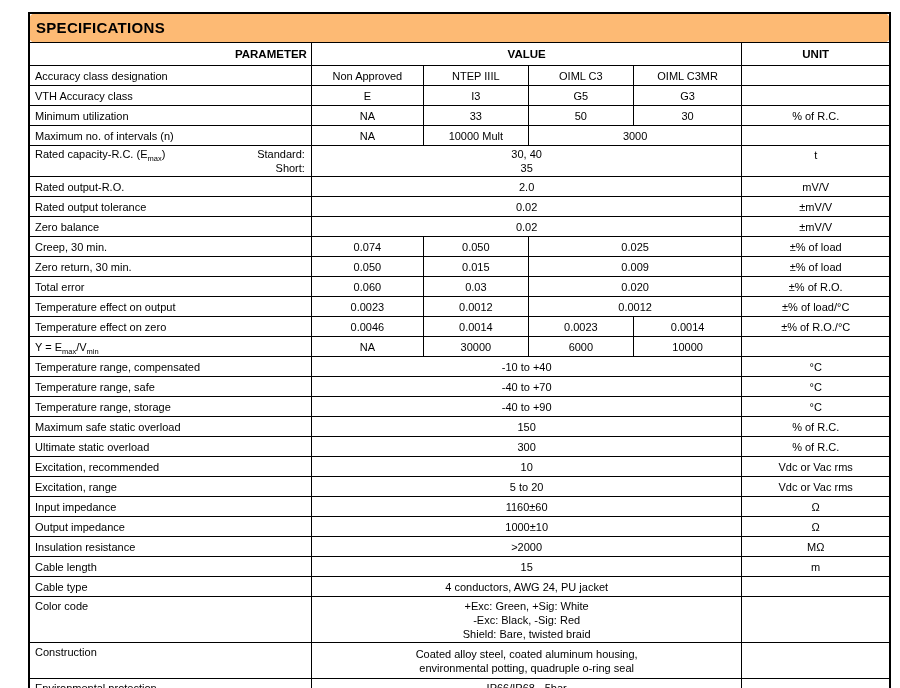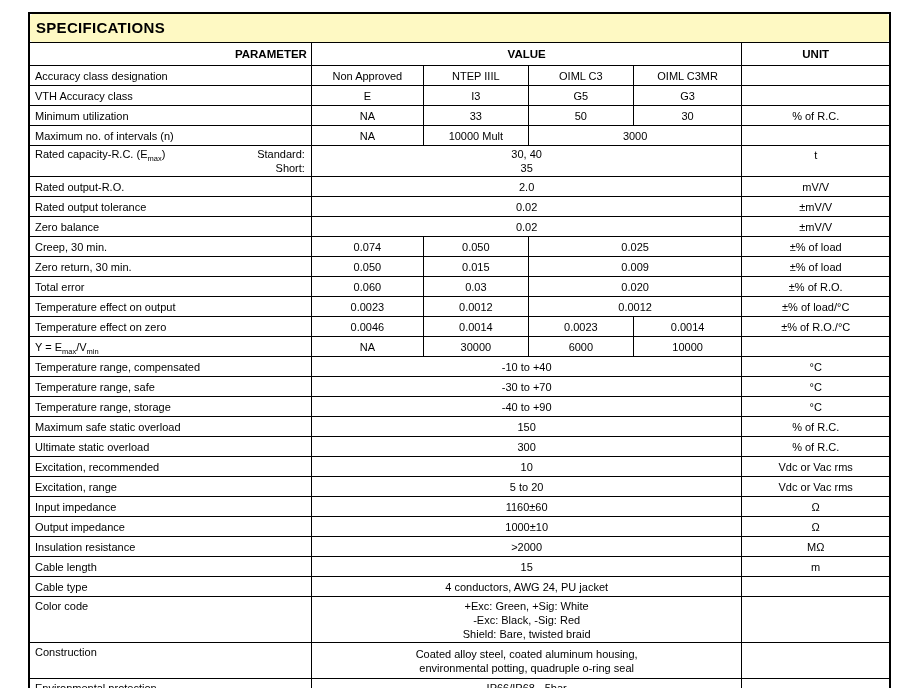--- a/index.html
+++ b/index.html
@@ -39,21 +39,21 @@
     <col style="width:32.8%">
         <col style="width:13.0%">
         <col style="width:12.2%">
     <col style="width:12.2%">
         <col style="width:12.6%">
         <col style="width:17.2%">
   </colgroup>
 
   <tbody>
         <tr class="title-row">
-    <th colspan="6" style="background: #fef9c3; border-radius: 7px;">SPECIFICATIONS</th>
+    <th colspan="6" style="background: #fdba74; border-radius: 7px;">SPECIFICATIONS</th>
   </tr>
 
   <tr class="head-row">
     <th class="ph">PARAMETER</th>
     <th class="vh" colspan="4">VALUE</th>
     <th class="uh">UNIT</th>
   </tr>
 
   <tr class="r">
     <td class="p">Accuracy class designation</td>
@@ -176,21 +176,21 @@
   </tr>
 
   <tr class="r">
     <td class="p">Temperature range, compensated</td>
     <td class="v" colspan="4">-10 to +40</td>
     <td class="u">°C</td>
   </tr>
 
   <tr class="r">
     <td class="p">Temperature range, safe</td>
-    <td class="v" colspan="4">-30 to +70</td>
+    <td class="v" colspan="4">-40 to +70</td>
     <td class="u">°C</td>
   </tr>
 
   <tr class="r">
     <td class="p">Temperature range, storage</td>
     <td class="v" colspan="4">-40 to +90</td>
     <td class="u">°C</td>
   </tr>
 
   <tr class="r">

